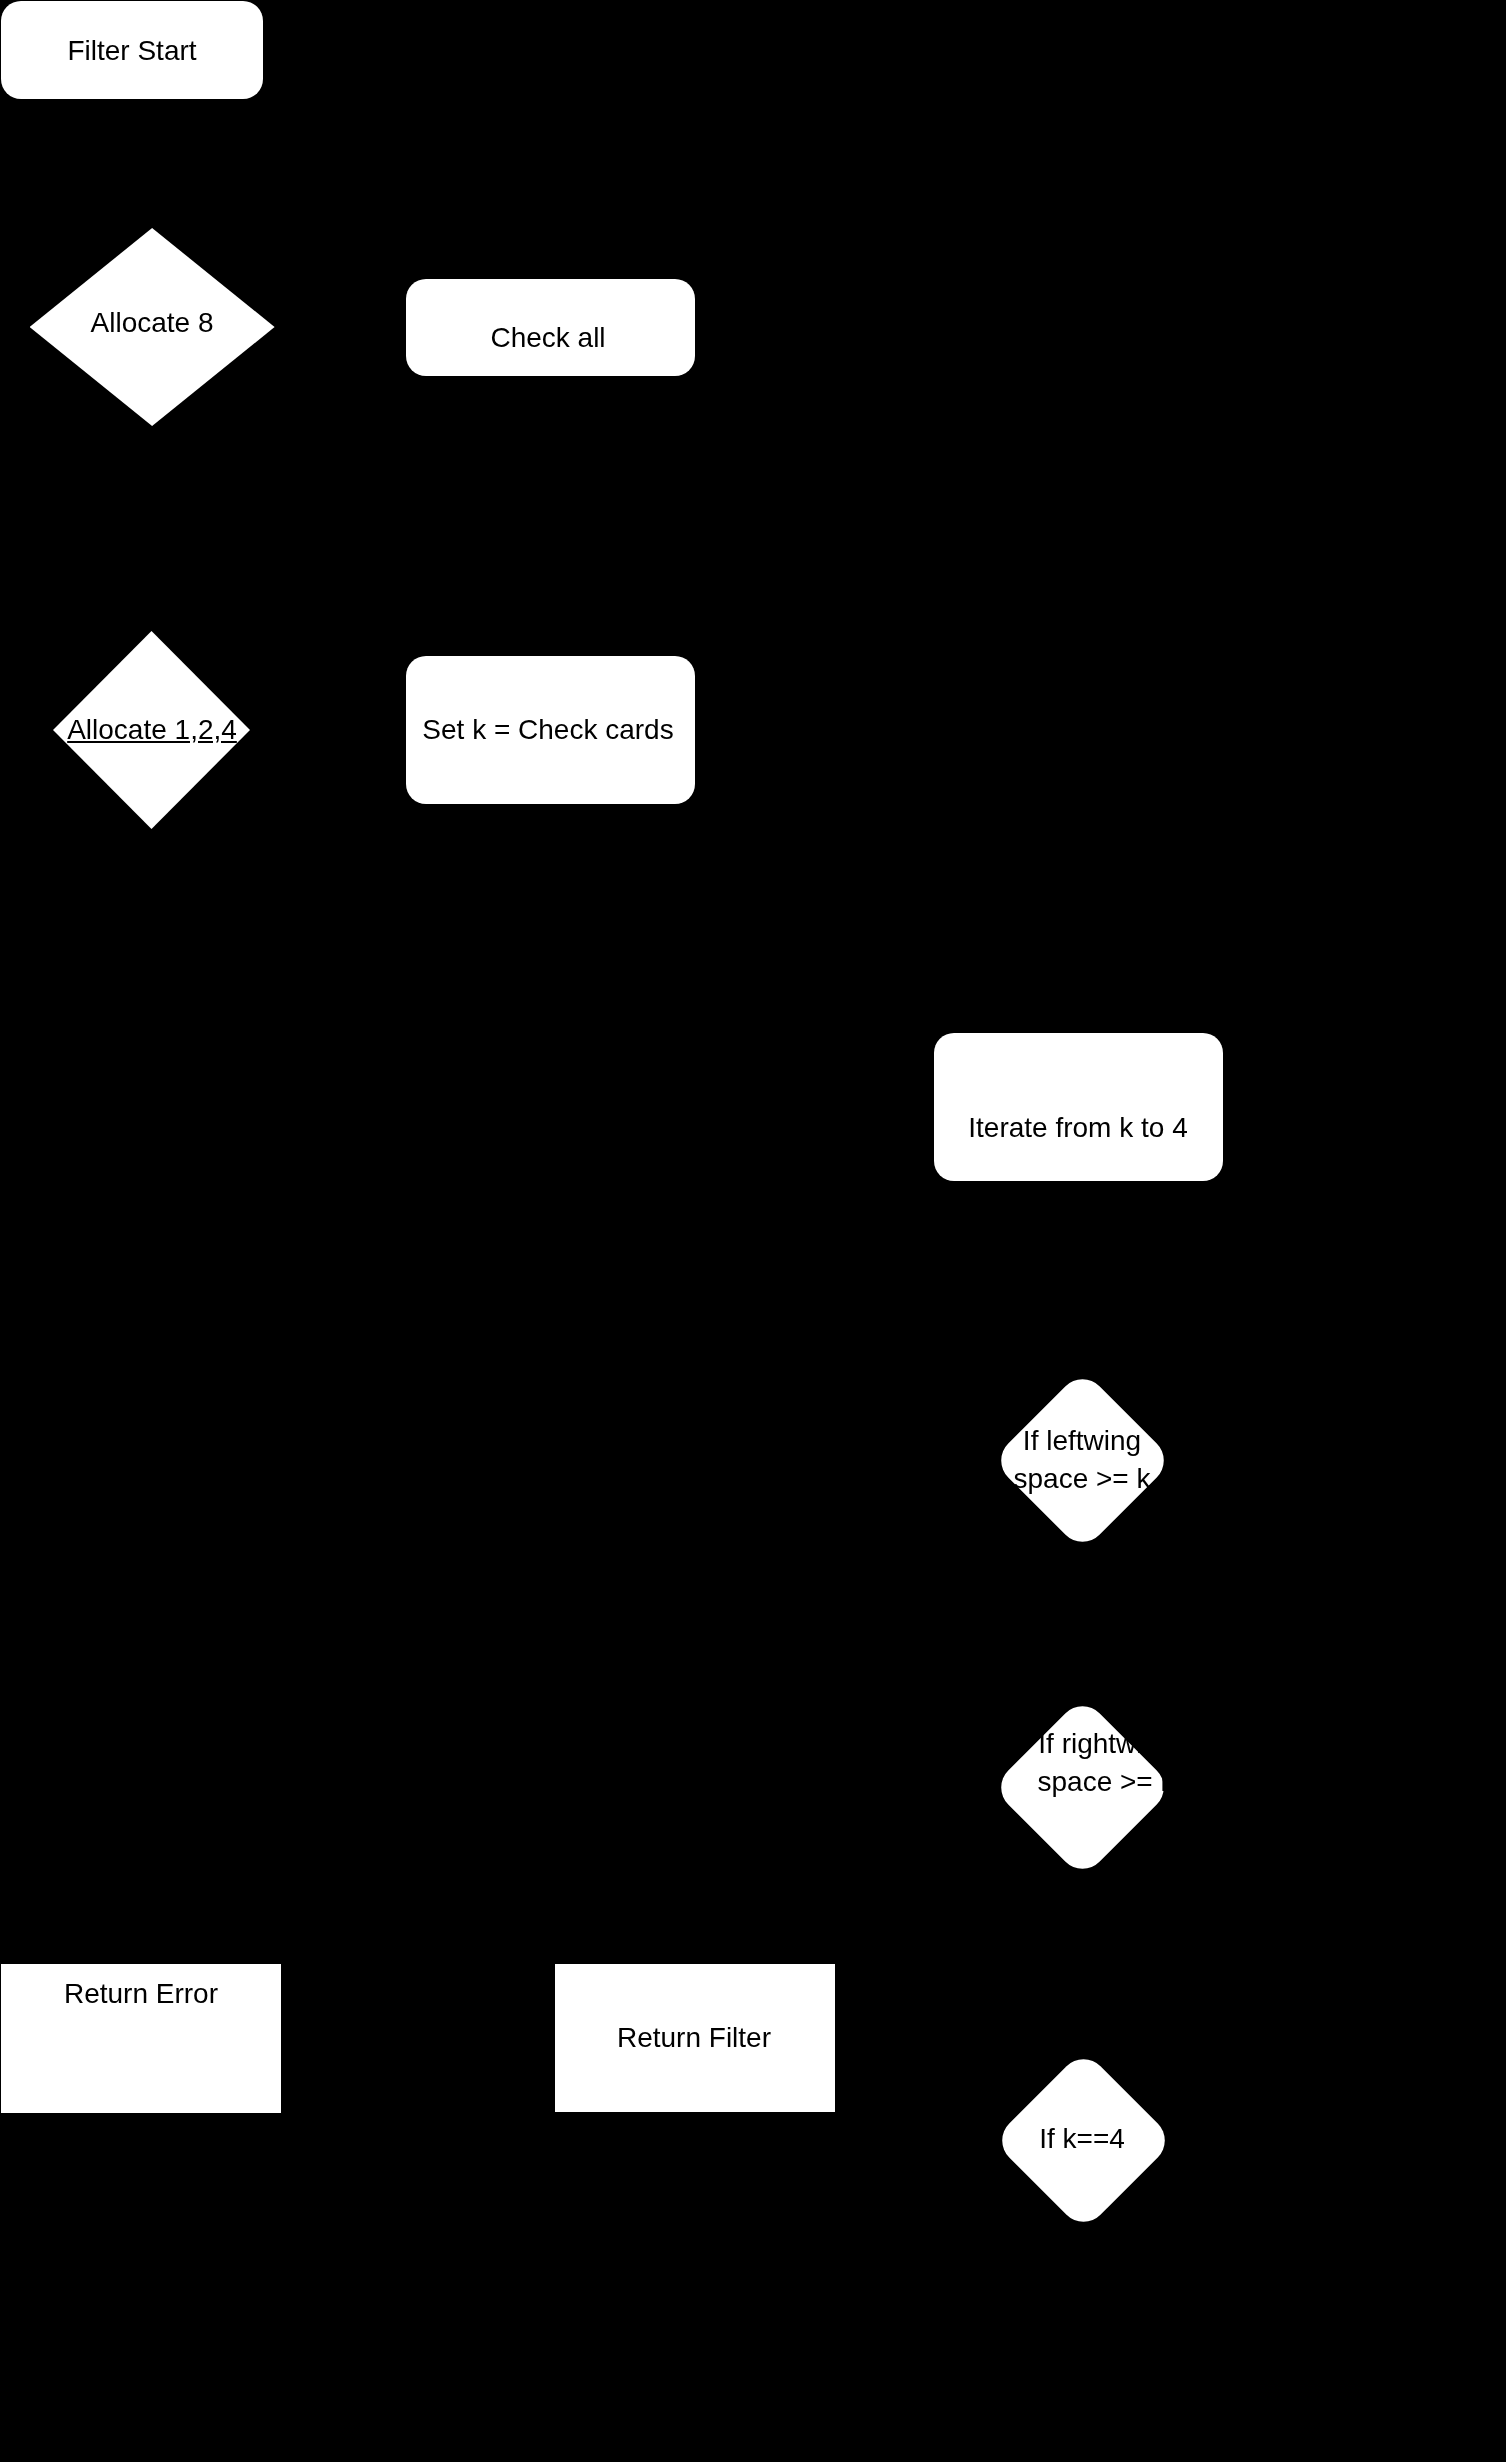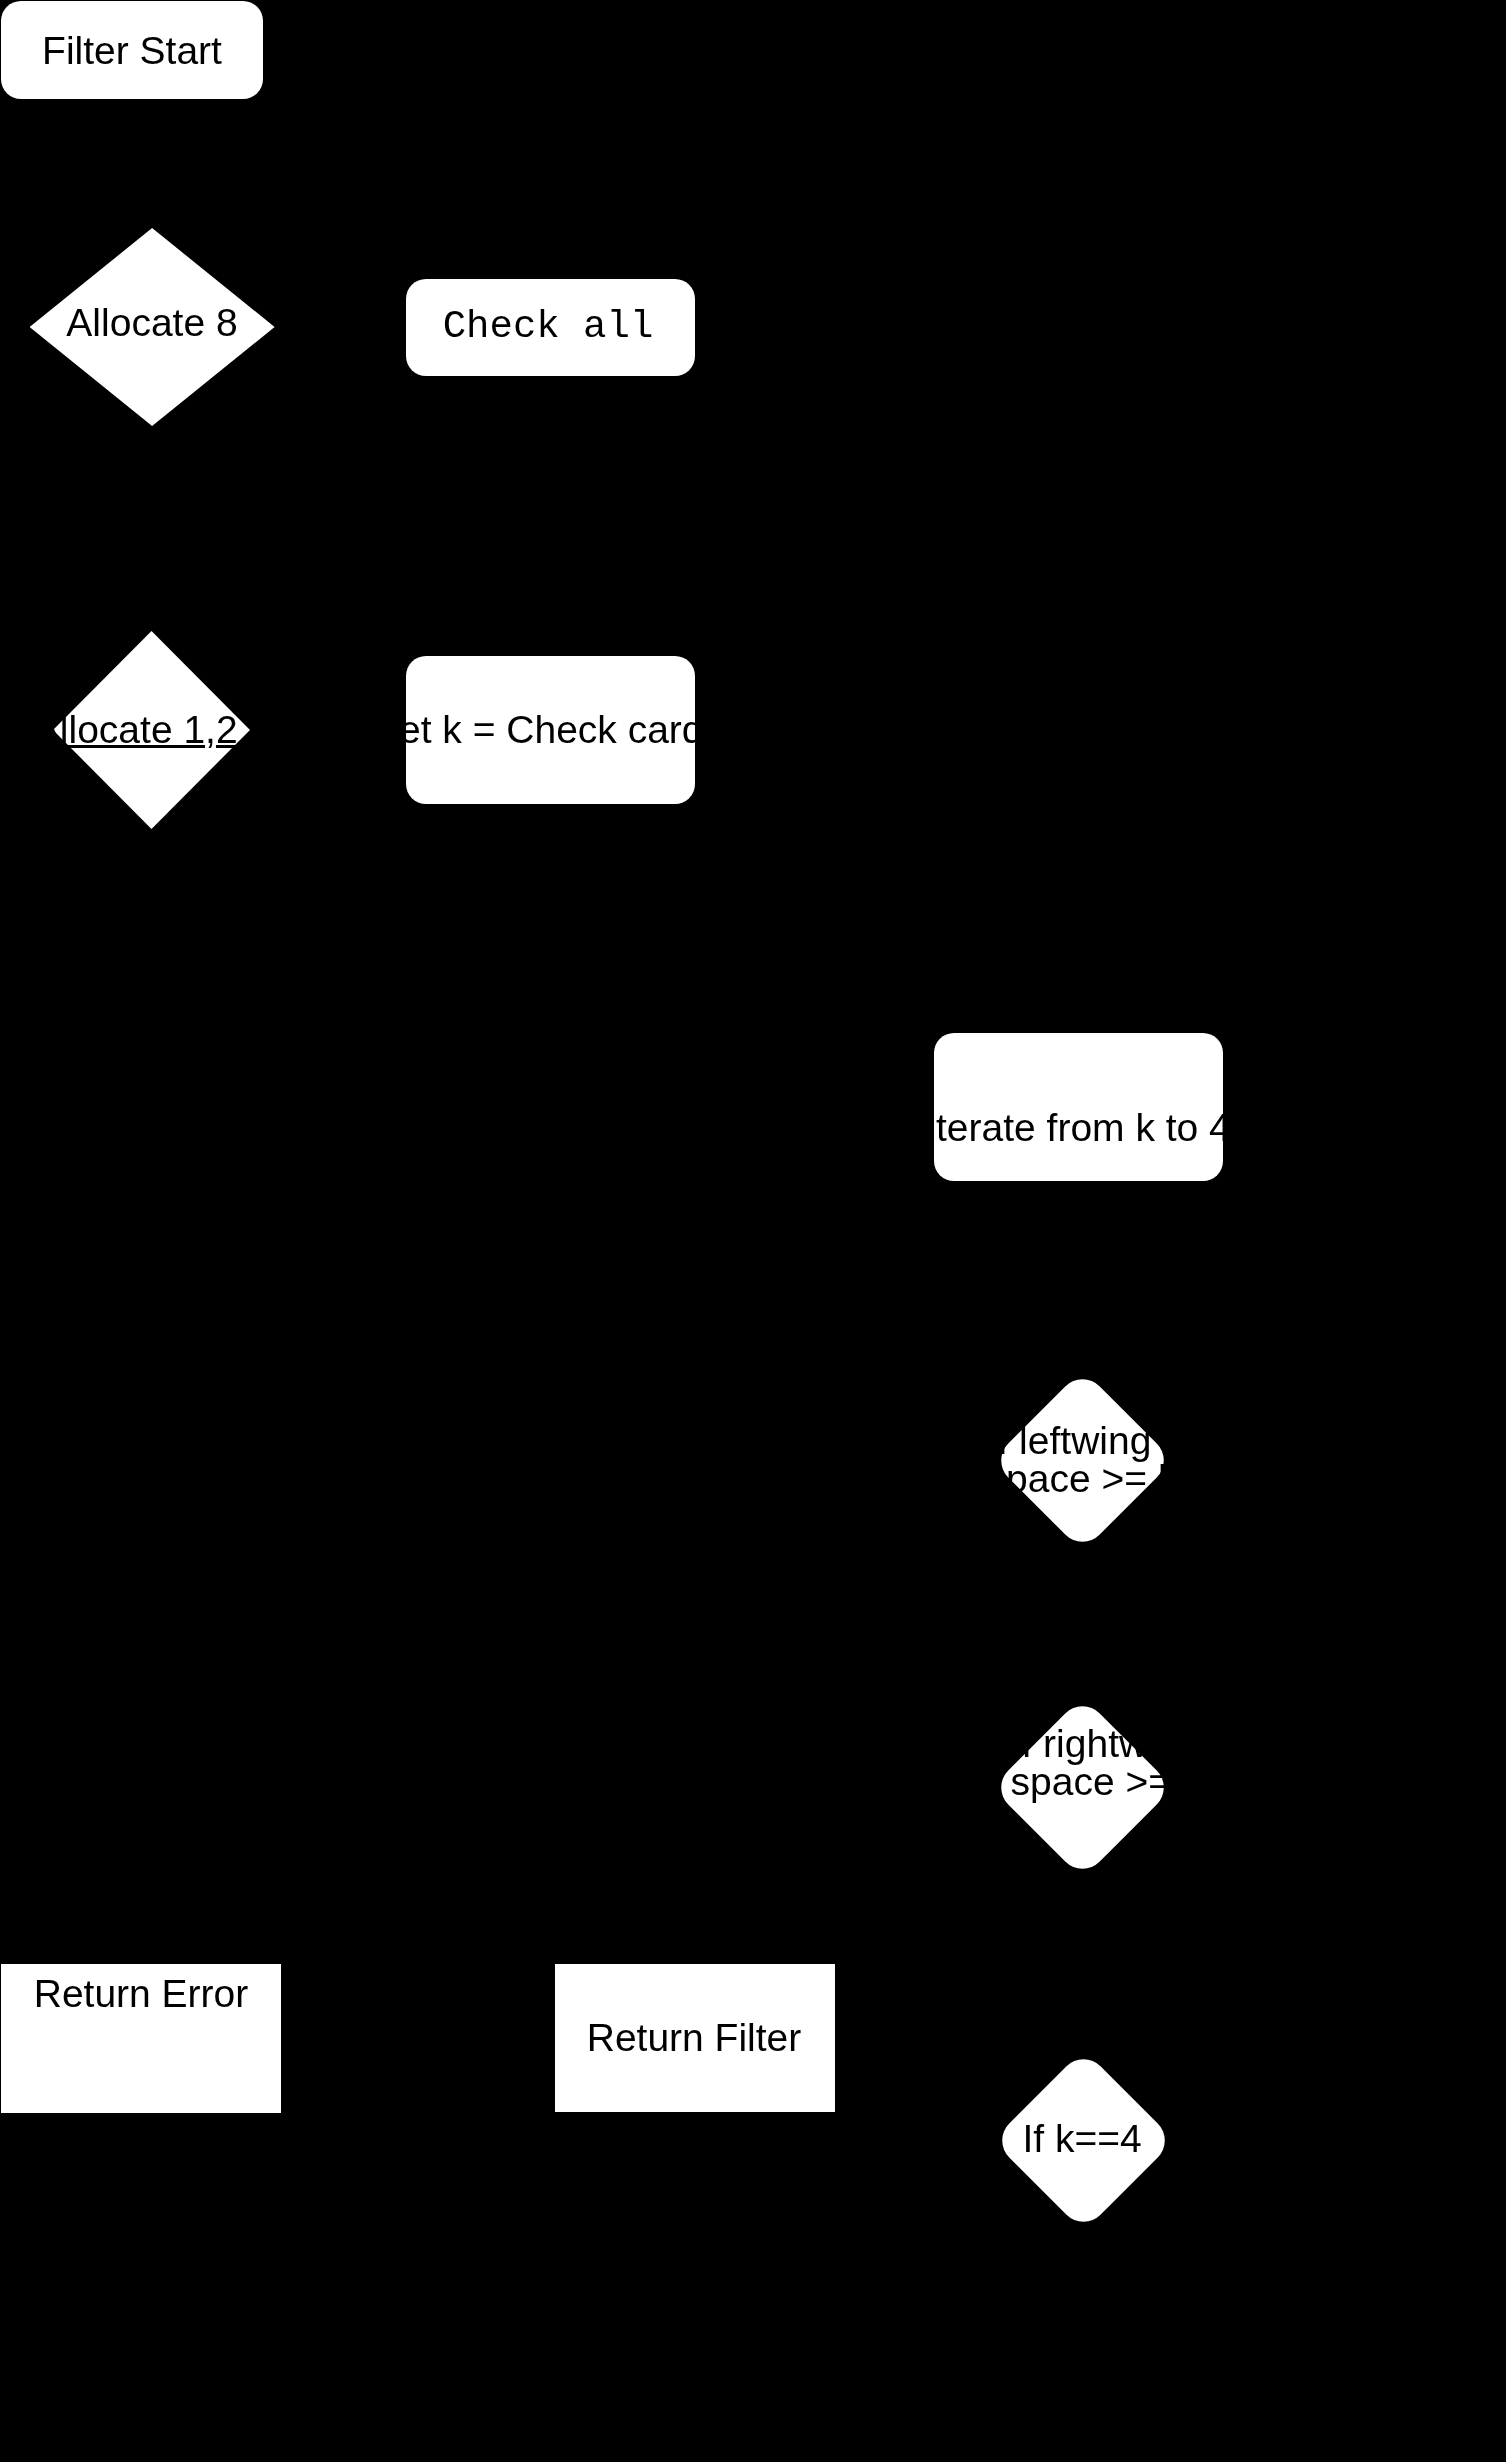--- a/index.html
+++ b/index.html
@@ -25,36 +25,36 @@
   .round-diamond {
     width: 129px;
     height: 129px;
     border-radius: 24px;
     transform: rotate(45deg);
   }
   .label {
     position: absolute;
     transform: translate(-50%, -50%);
     color: var(--ink, #000000);
-    font-size: 39px;
+    font-size: 28px;
     line-height: 38px;
-    text-align: left;
+    text-align: center;
     white-space: nowrap;
   }
   .label span { display: block; }
 
   
   #n-filter-start-shape   { left: 1.3px;    top: 1.3px;    width: 262px; height: 98px; }
   #n-filter-start-label   { left: 132px;  top: 51px; }
 
   #n-allocate-8-shape     { left: 29.6px;   top: 228px;  width: 245px; height: 198px; }
   #n-allocate-8-label     { left: 152px;  top: 323px; }
 
   #n-check-all-shape      { left: 406px;  top: 279px;  width: 289px; height: 97px; }
-  #n-check-all-label      { left: 548px;  top: 327px; font-family: Liberation Mono, monospace; }
+  #n-check-all-label      { left: 548px;  top: 338px; }
 
   #n-allocate-124-shape   { left: 53px;   top: 631px; width: 197px; height: 198px; }
   #n-allocate-124-label   { left: 152px;  top: 730px; text-decoration: underline; }
 
   #n-set-k-shape          { left: 406px;  top: 656px; width: 289px; height: 148px; }
   #n-set-k-label          { left: 548px;  top: 730px; }
 
   #n-iterate-shape        { left: 934px; top: 1033px; width: 289px; height: 148px; }
   #n-iterate-label        { left: 1078px; top: 1107px; margin-top: 21px; }
 

